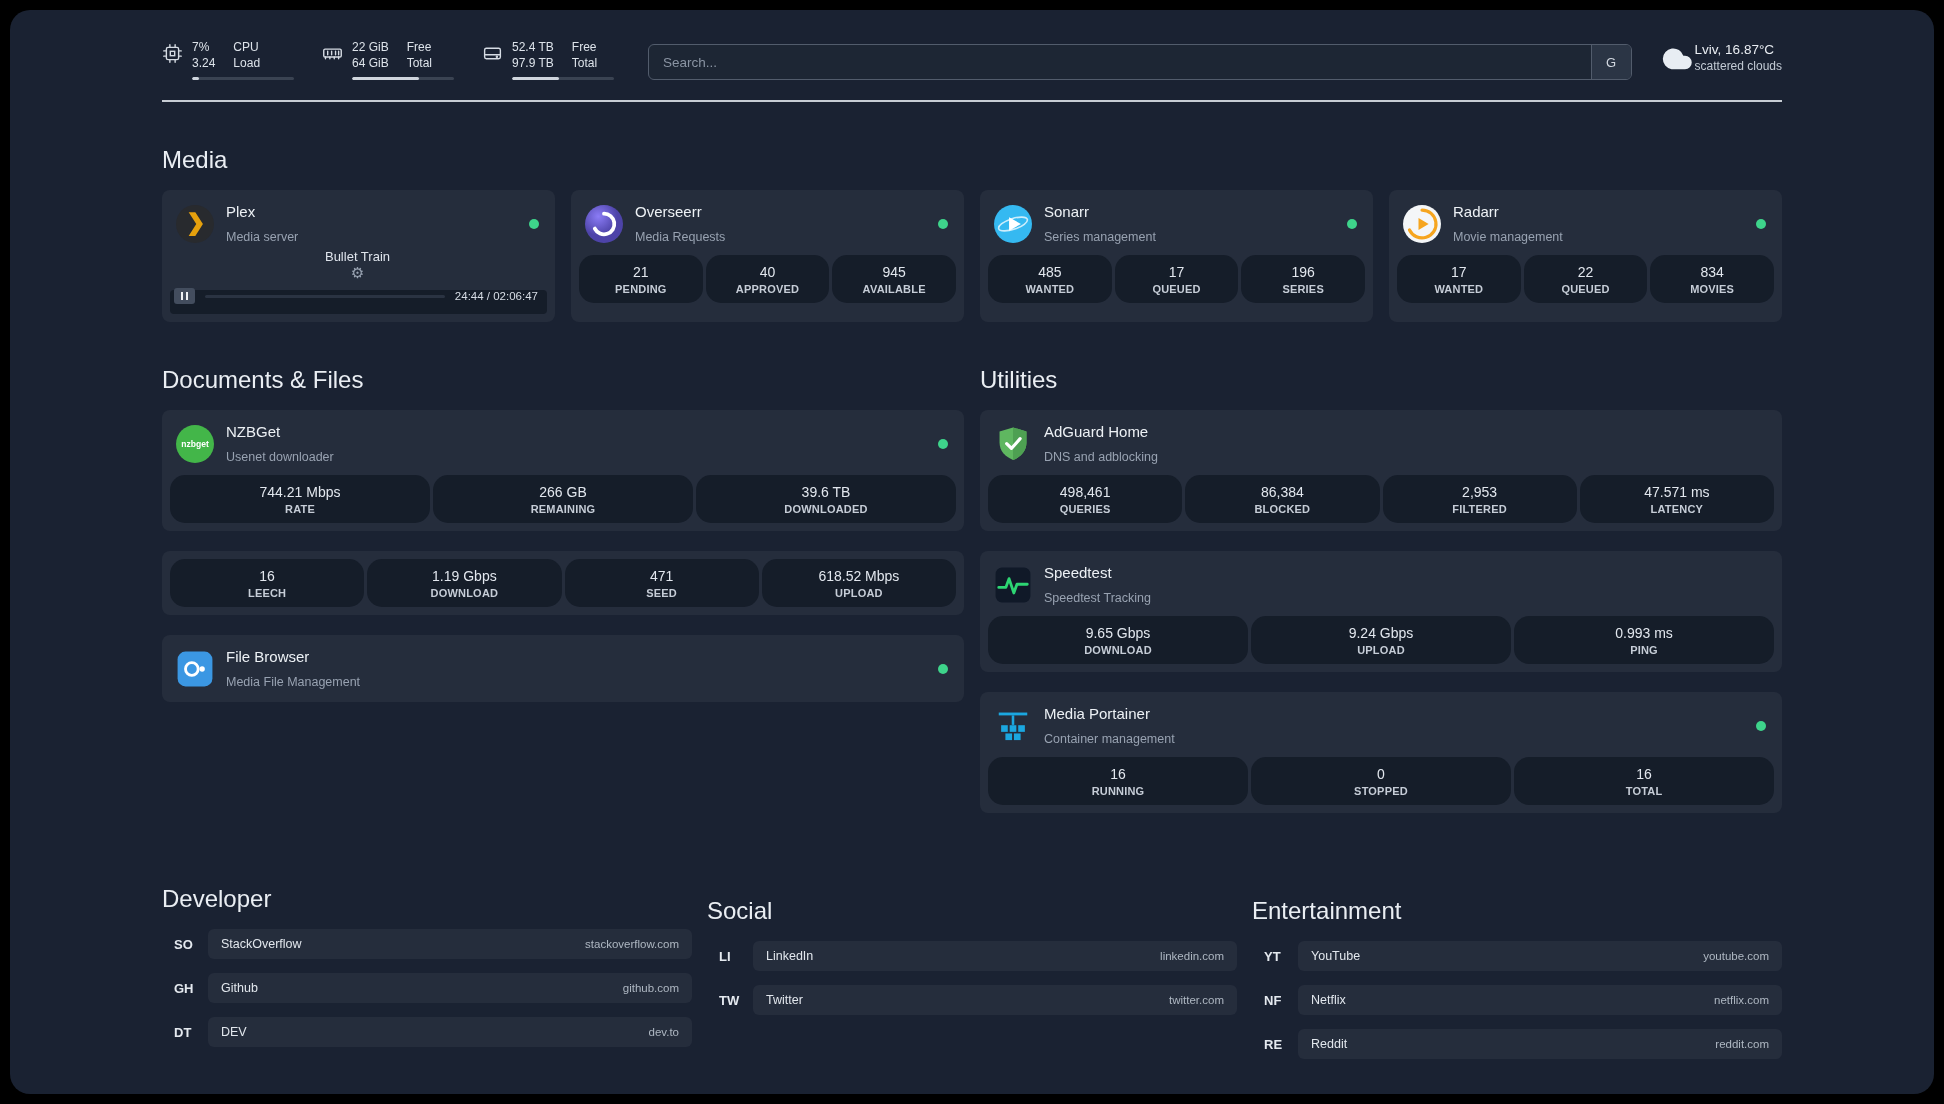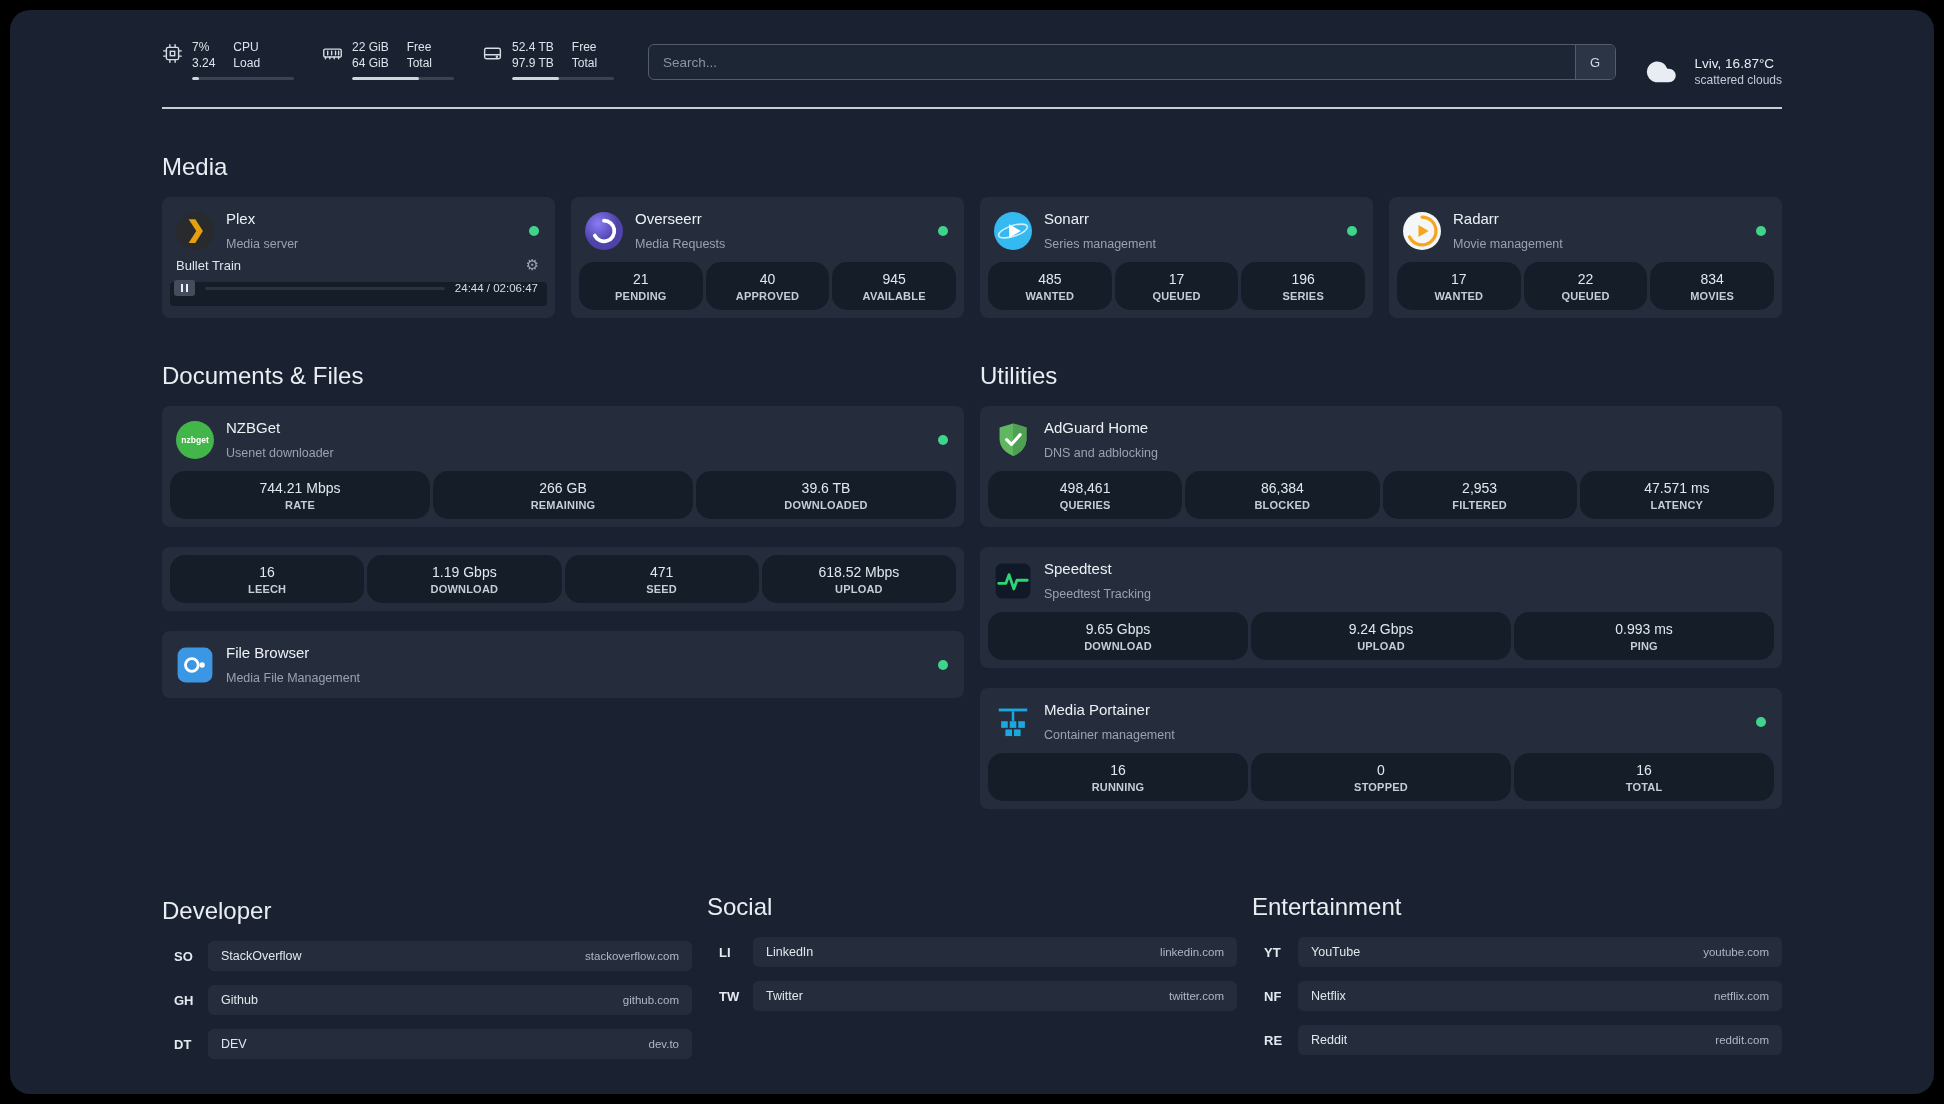--- a/index.html
+++ b/index.html
@@ -34,21 +34,21 @@
     background:#1d2634; border:1px solid #525c6c; border-radius:6px;
     padding:0 54px 0 14px; color:#e5eaf0; font-size:13.5px; outline:none;
   }
   .search input::placeholder { color:#8a94a3; }
   .search-btn {
     position:absolute; right:1px; top:1px; bottom:1px; width:40px;
     background:#2b3545; border:none; border-left:1px solid #525c6c;
     border-radius:0 5px 5px 0; color:#d3d9e1; font-size:13px; cursor:pointer;
   }
 
-  .weather { display:flex; align-items:flex-start; gap:17px; margin-top:16px; }
+  .weather { display:flex; align-items:center; gap:1px; margin-top:2px; }
   .weather svg { width:36px; height:30px; }
   .weather-main { font-size:13.5px; color:#e9edf2; margin-bottom:2px; }
   .weather-sub { font-size:12px; color:#c2cad4; }
 
   .divider { border:none; border-top:2px solid rgba(230,235,241,.85); margin:20px 0 0; }
 
   
   .section-title { font-size:24px; color:#eaeef3; font-weight:500; margin:44px 0 16px; }
   .col .section-title { margin-top:0; }
 
@@ -65,21 +65,21 @@
   .svc-name { font-size:15px; color:#edf1f5; }
   .svc-sub { font-size:12.5px; color:#98a2b1; }
   .dot { margin-left:auto; width:10px; height:10px; border-radius:50%; background:#3ed48b; align-self:center; flex:none; }
 
   .stats { display:flex; gap:3px; }
   .stat { flex:1; background:#151d29; text-align:center; padding:9px 4px 8px; border-radius:15px; }
   .stat-value { font-size:14px; color:#e2e7ee; display:block; margin-bottom:3px; }
   .stat-label { font-size:11px; font-weight:700; color:#c6cdd7; display:block; letter-spacing:.2px; }
 
   
-  .plex-row { display:flex; align-items:center; justify-content:space-between; padding:0 8px 8px 6px; font-size:13px; color:#dfe4ec; }
+  .plex-row { display:flex; align-items:center; justify-content:space-between; padding:0 8px 8px 6px; font-size:13px; color:#dfe4ec;flex-direction:column; }
   .gear { color:#9aa4b3; font-size:15px; background:none; border:none; cursor:pointer; }
   .seek { background:#151d29; border-radius:4px; height:24px; display:flex; align-items:center; padding:0 9px 12px 4px; gap:10px; }
   .pause-btn { width:21px; height:16px; background:#434d5e; border:none; border-radius:3px; display:flex; align-items:center; justify-content:center; gap:2.5px; cursor:pointer; flex:none; }
   .pause-bar { width:2.5px; height:8px; background:#eef1f5; display:block; }
   .seek-track { flex:1; height:3px; background:#2a3342; border-radius:2px; overflow:hidden; cursor:pointer; }
   .seek-fill { height:100%; background:#cfd5dd; }
   .seek-time { font-size:11.5px; color:#d7dde5; white-space:nowrap; }
 
   
   .bm-grid { display:grid; grid-template-columns:repeat(3,1fr); gap:15px; margin-top:52px; padding-bottom:30px; }
@@ -489,21 +489,21 @@
               <span class="stat-label">TOTAL</span>
             </span>
           </div>
         </div>
       </div>
     </div>
 
     <div class="bm-grid">
 
       <div class="bm-col">
-        <div class="section-title" style="margin-top:16px;">Developer</div>
+        <div class="section-title" style="margin-top:0;">Developer</div>
         <div class="bm-row">
           <span class="bm-abbr">SO</span>
           <span class="bm-bar">
             <span class="bm-name">StackOverflow</span>
             <span class="bm-domain">stackoverflow.com</span>
           </span>
         </div>
         <div class="bm-row">
           <span class="bm-abbr">GH</span>
           <span class="bm-bar">

